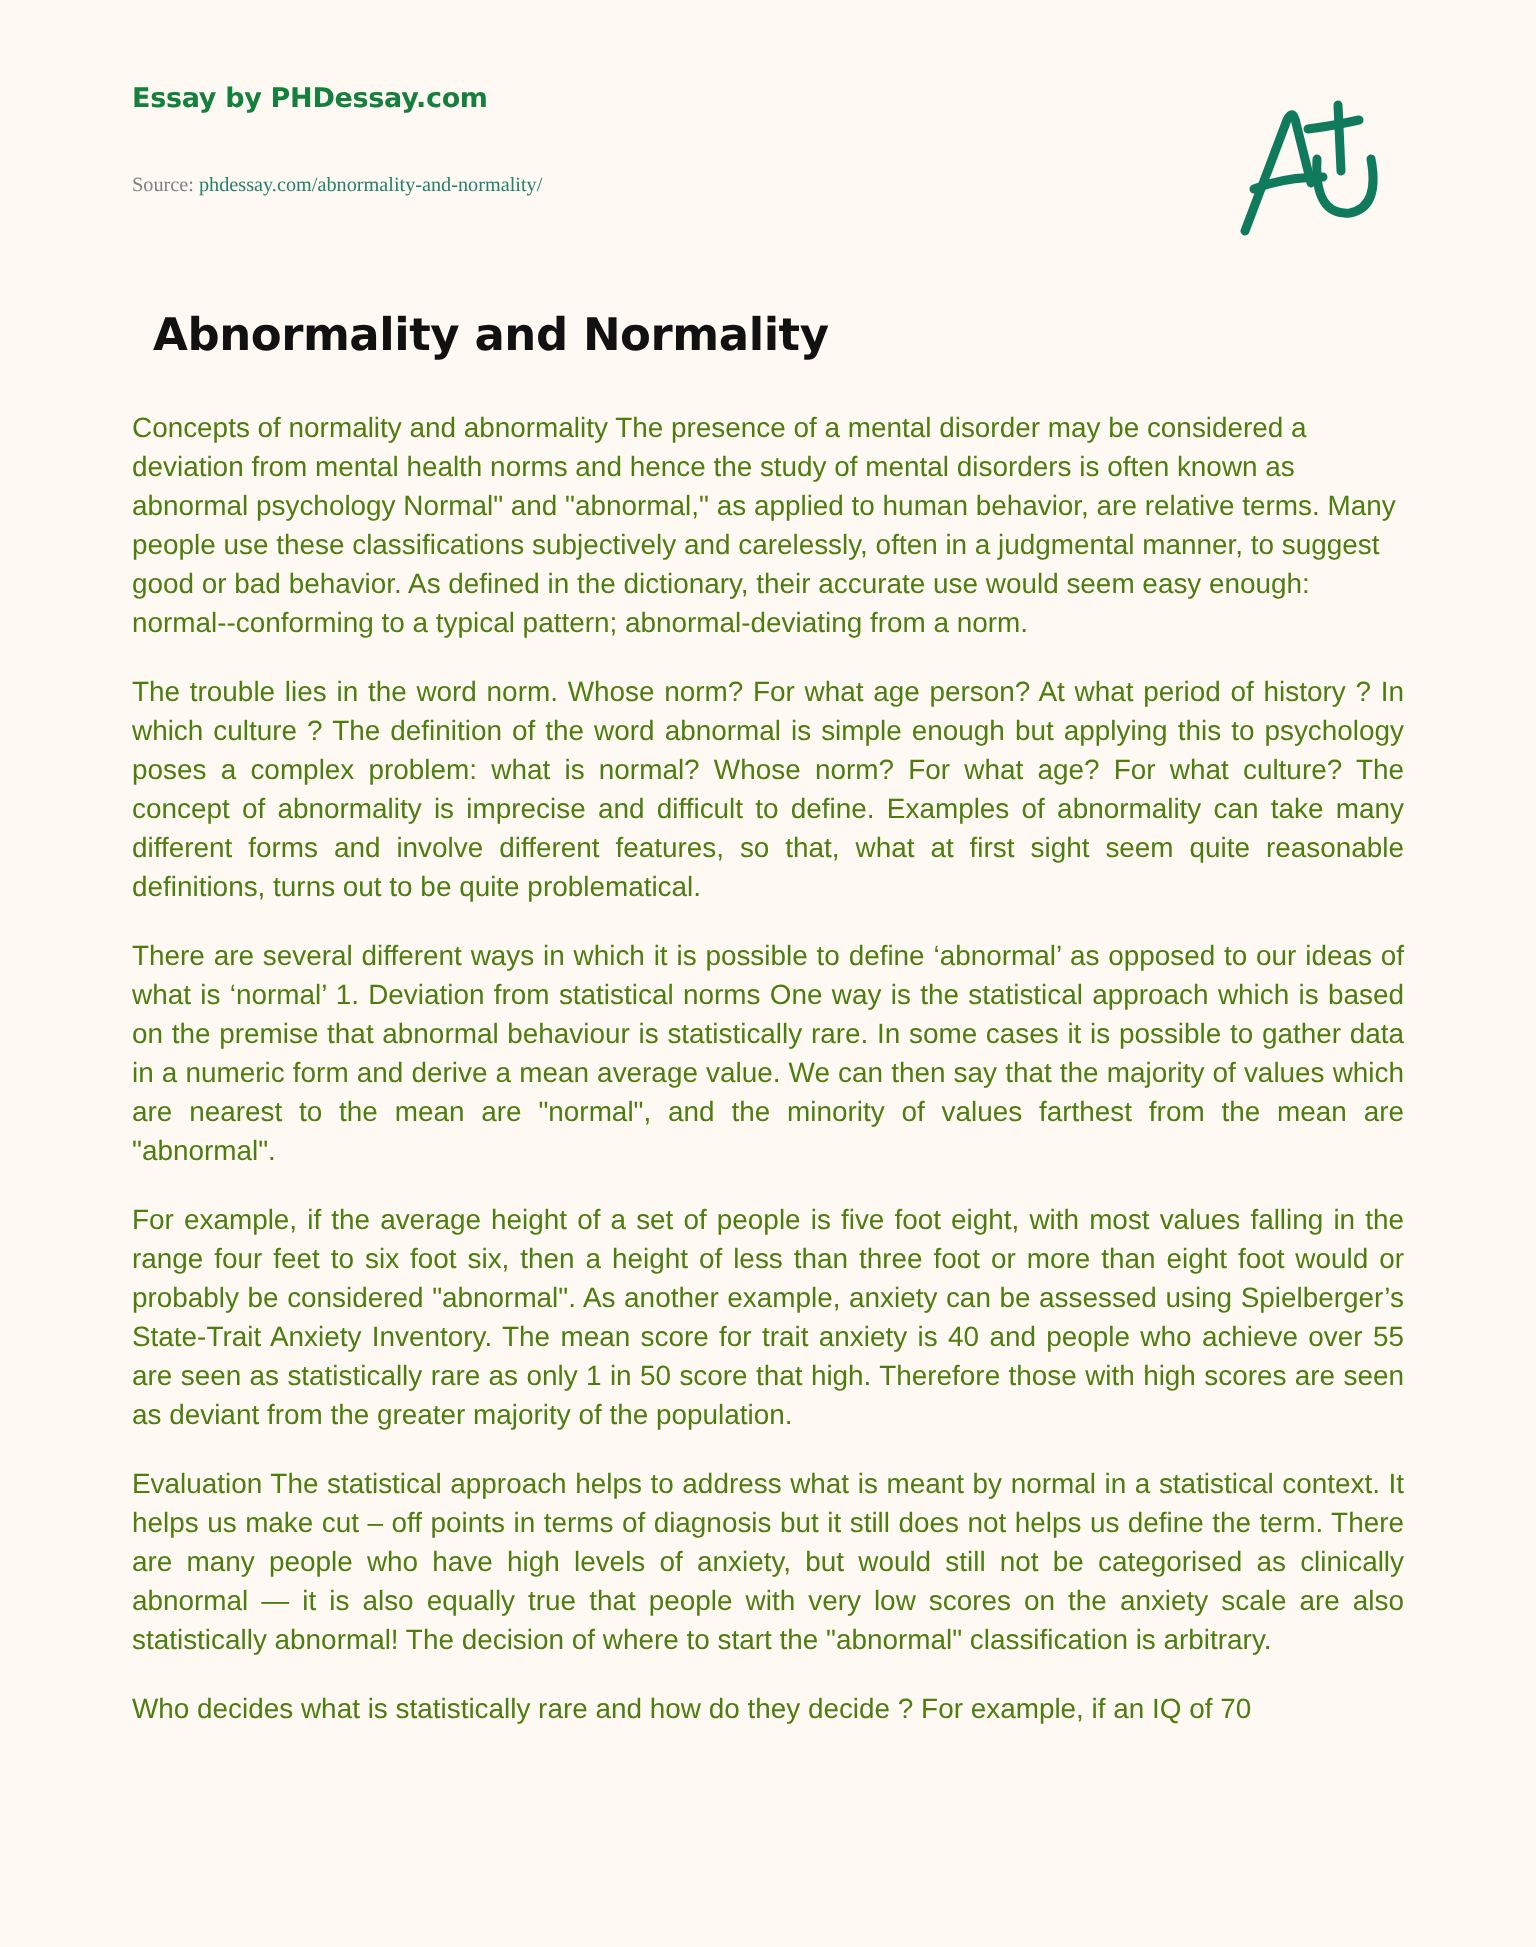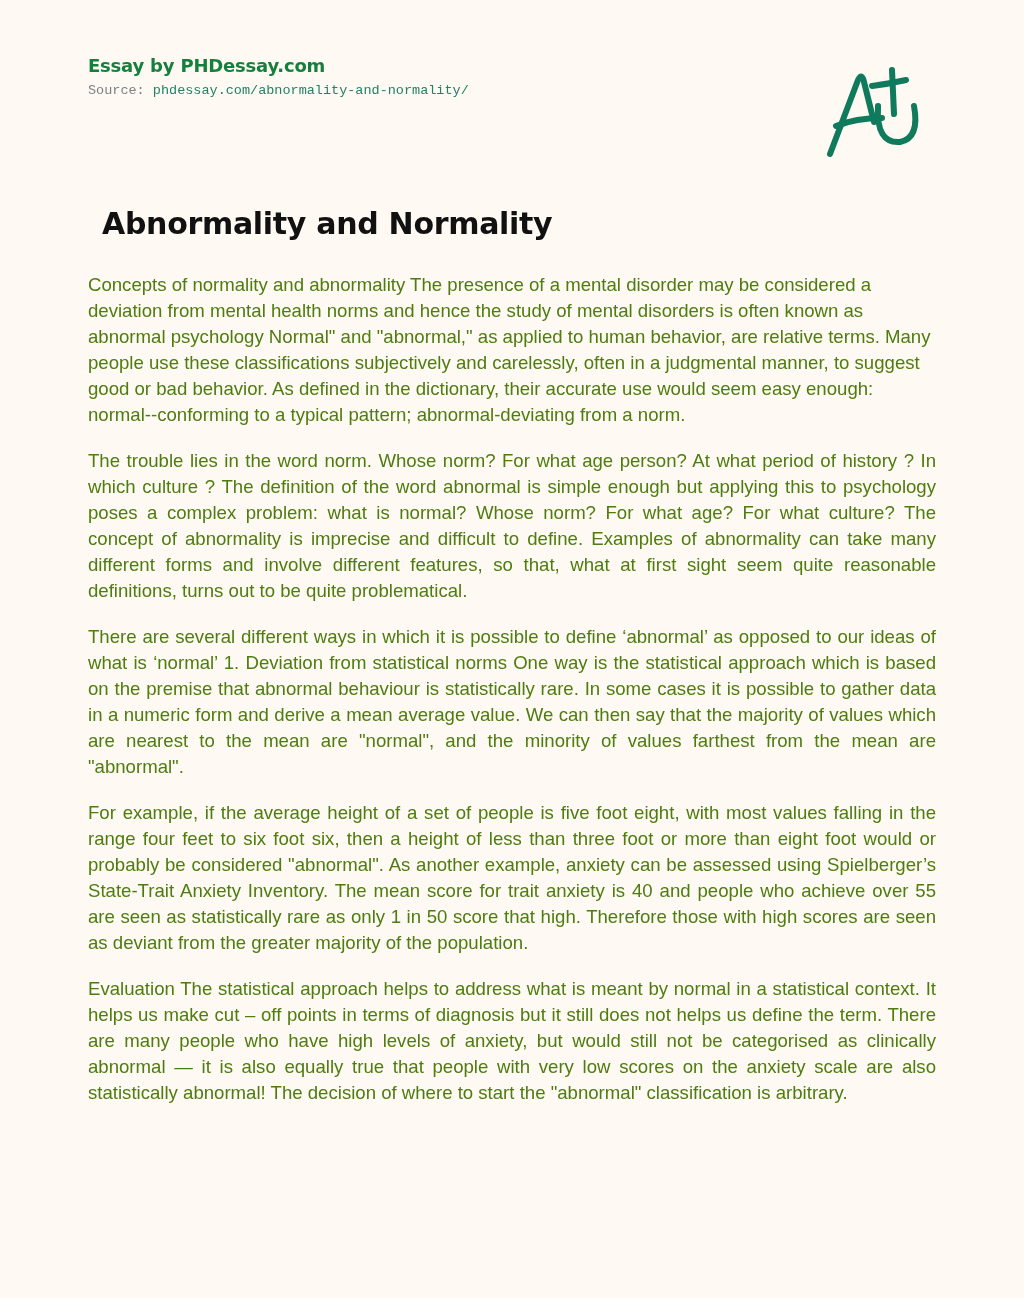--- a/index.html
+++ b/index.html
@@ -24,22 +24,22 @@
     .site-title {
       font-family: "DejaVu Sans", sans-serif;
       font-weight: bold;
       font-size: 18px;
       color: #15803d;
       letter-spacing: -0.2px;
       margin: 0;
       line-height: 32px;
     }
     .source-line {
-      margin-top: 0;
-      font-family: Liberation Mono, monospace;
+      margin-top: 32px;
+      font-family: Liberation Serif, serif;
       font-size: 13.5px;
       line-height: 18px;
     }
     .source-label { color: #7c8186; }
     .source-link { color: #23806a; text-decoration: none; }
     .logo {
       position: absolute;
       left: 822px;
       top: 62px;
       width: 110px;
@@ -97,13 +97,14 @@
 </div>
 
 <h1 class="page-title">Abnormality and Normality</h1>
 
 <div class="article">
   <p class="left">Concepts of normality and abnormality The presence of a mental disorder may be considered a deviation from mental health norms and hence the study of mental disorders is often known as abnormal psychology Normal" and "abnormal," as applied to human behavior, are relative terms. Many people use these classifications subjectively and carelessly, often in a judgmental manner, to suggest good or bad behavior. As defined in the dictionary, their accurate use would seem easy enough: normal--conforming to a typical pattern; abnormal-deviating from a norm.</p>
   <p>The trouble lies in the word norm. Whose norm? For what age person? At what period of history ? In which culture ? The definition of the word abnormal is simple enough but applying this to psychology poses a complex problem: what is normal? Whose norm? For what age? For what culture? The concept of abnormality is imprecise and difficult to define. Examples of abnormality can take many different forms and involve different features, so that, what at first sight seem quite reasonable definitions, turns out to be quite problematical.</p>
   <p>There are several different ways in which it is possible to define ‘abnormal’ as opposed to our ideas of what is ‘normal’ 1. Deviation from statistical norms One way is the statistical approach which is based on the premise that abnormal behaviour is statistically rare. In some cases it is possible to gather data in a numeric form and derive a mean average value. We can then say that the majority of values which are nearest to the mean are "normal", and the minority of values farthest from the mean are "abnormal".</p>
   <p>For example, if the average height of a set of people is five foot eight, with most values falling in the range four feet to six foot six, then a height of less than three foot or more than eight foot would or probably be considered "abnormal". As another example, anxiety can be assessed using Spielberger’s State-Trait Anxiety Inventory. The mean score for trait anxiety is 40 and people who achieve over 55 are seen as statistically rare as only 1 in 50 score that high. Therefore those with high scores are seen as deviant from the greater majority of the population.</p>
   <p>Evaluation The statistical approach helps to address what is meant by normal in a statistical context. It helps us make cut – off points in terms of diagnosis but it still does not helps us define the term. There are many people who have high levels of anxiety, but would still not be categorised as clinically abnormal — it is also equally true that people with very low scores on the anxiety scale are also statistically abnormal! The decision of where to start the "abnormal" classification is arbitrary.</p>
+  <p class="left">Who decides what is statistically rare and how do they decide ? For example, if an IQ of 70</p>
 </div>
 
 </body></html>

